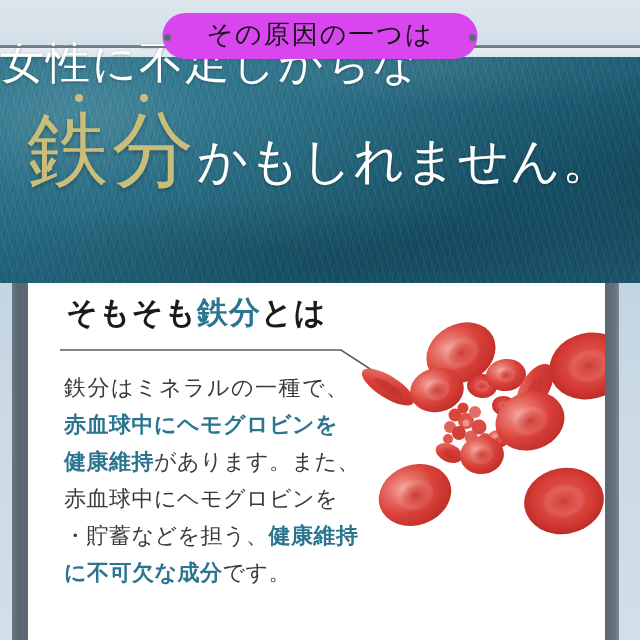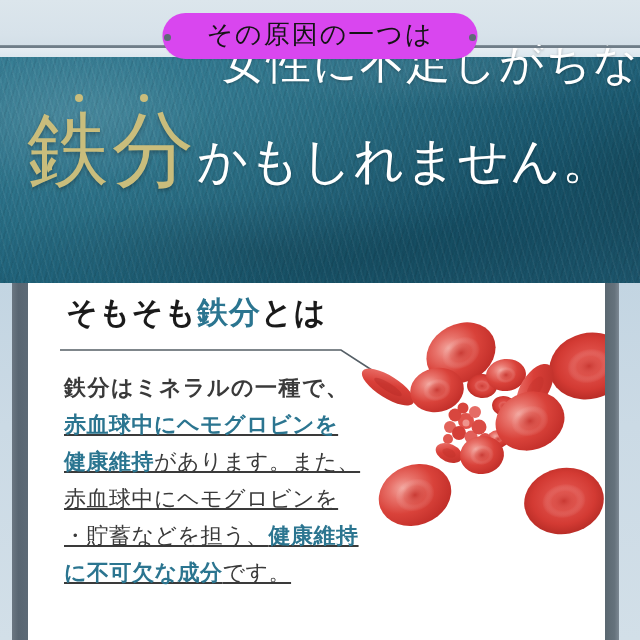--- a/index.html
+++ b/index.html
@@ -78,21 +78,21 @@
   .dot{
     position:absolute; top:34px; width:7px; height:7px; border-radius:50%;
     background:#5d6b75; z-index:8;
   }
   .dot.left { left:164px; }
   .dot.right{ left:469px; }
 
   
   .hero-inner{ position:absolute; inset:0; z-index:4; }
   .hl1{
-    position:absolute; left:0; right:0; top:42px; text-align:right;
+    position:absolute; left:0; right:0; top:42px; text-align:left;
     font-family:"Liberation Serif","DejaVu Serif",serif;
     font-size:44px; line-height:1; color:#ffffff; letter-spacing:2px;
     text-shadow:0 1px 3px rgba(0,0,0,.28);
     white-space:nowrap;
   }
   .hl2{
     position:absolute; left:0; right:0; top:110px;
     display:flex; align-items:flex-end; justify-content:center;
     white-space:nowrap;
   }
@@ -152,22 +152,22 @@
   .copy{
     position:absolute; left:36px; top:86px; width:345px;
   }
   .copy p{
     font-family:"DejaVu Sans","Liberation Sans",sans-serif;
     font-size:22px; line-height:37px; letter-spacing:.5px;
     color:#3a3a3a; white-space:nowrap;
   }
   .copy p.thin{ font-weight:400; color:#4a4a4a; letter-spacing:1.5px; }
   .copy .b{ color:#2b7590; font-weight:700; }
-  .copy .d{ color:#3a3a3a; font-weight:700; }
-  .copy p.mix{ font-weight:700;text-decoration:underline; }
+  .copy .d{ color:#3a3a3a; font-weight:400; }
+  .copy p.mix{ font-weight:700; }
   .copy p.mix .d{ font-weight:400;text-align:right; }
 
   
   .cells{ position:absolute; left:330px; top:20px; width:250px; height:330px; }
   .cells svg{ display:block; }
 </style>
 </head>
 <body>
 
 <div id="stage">

